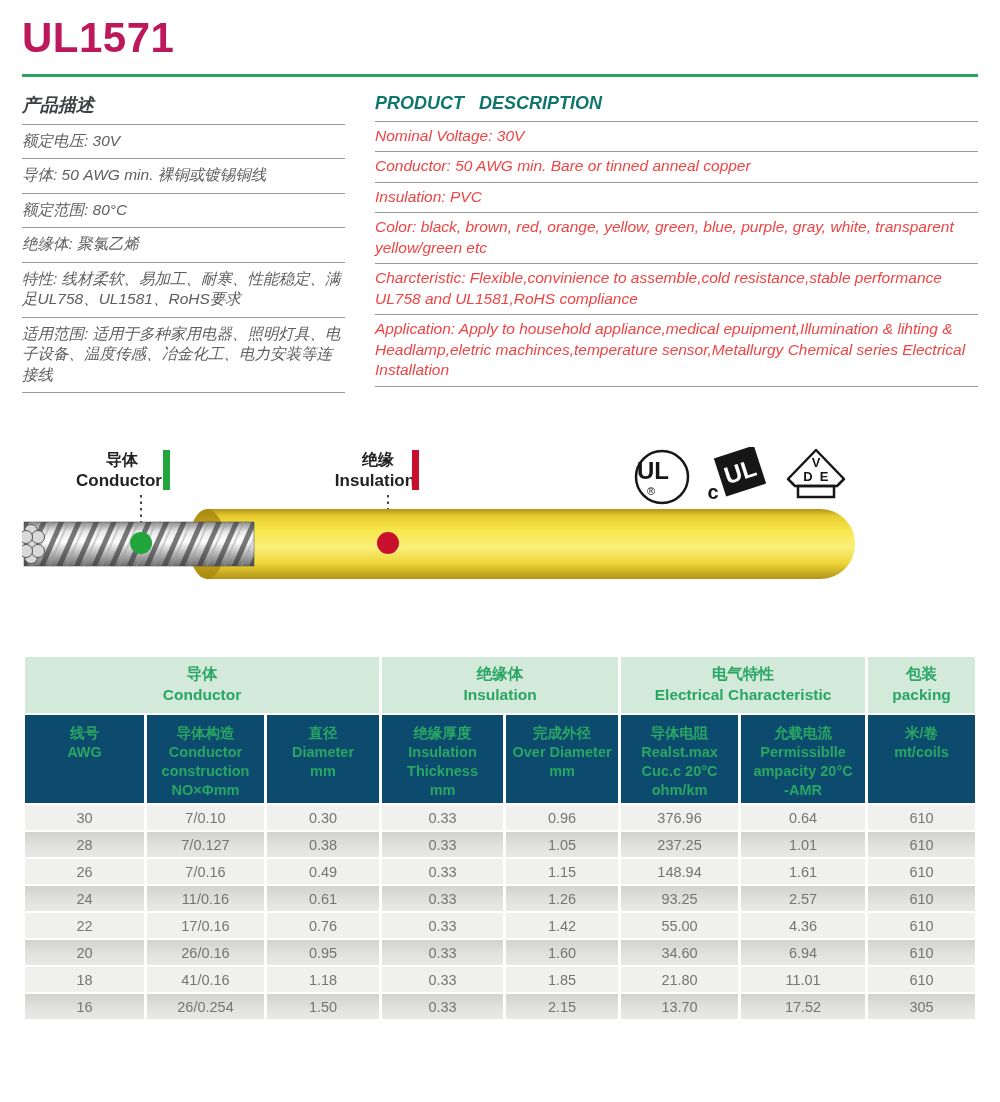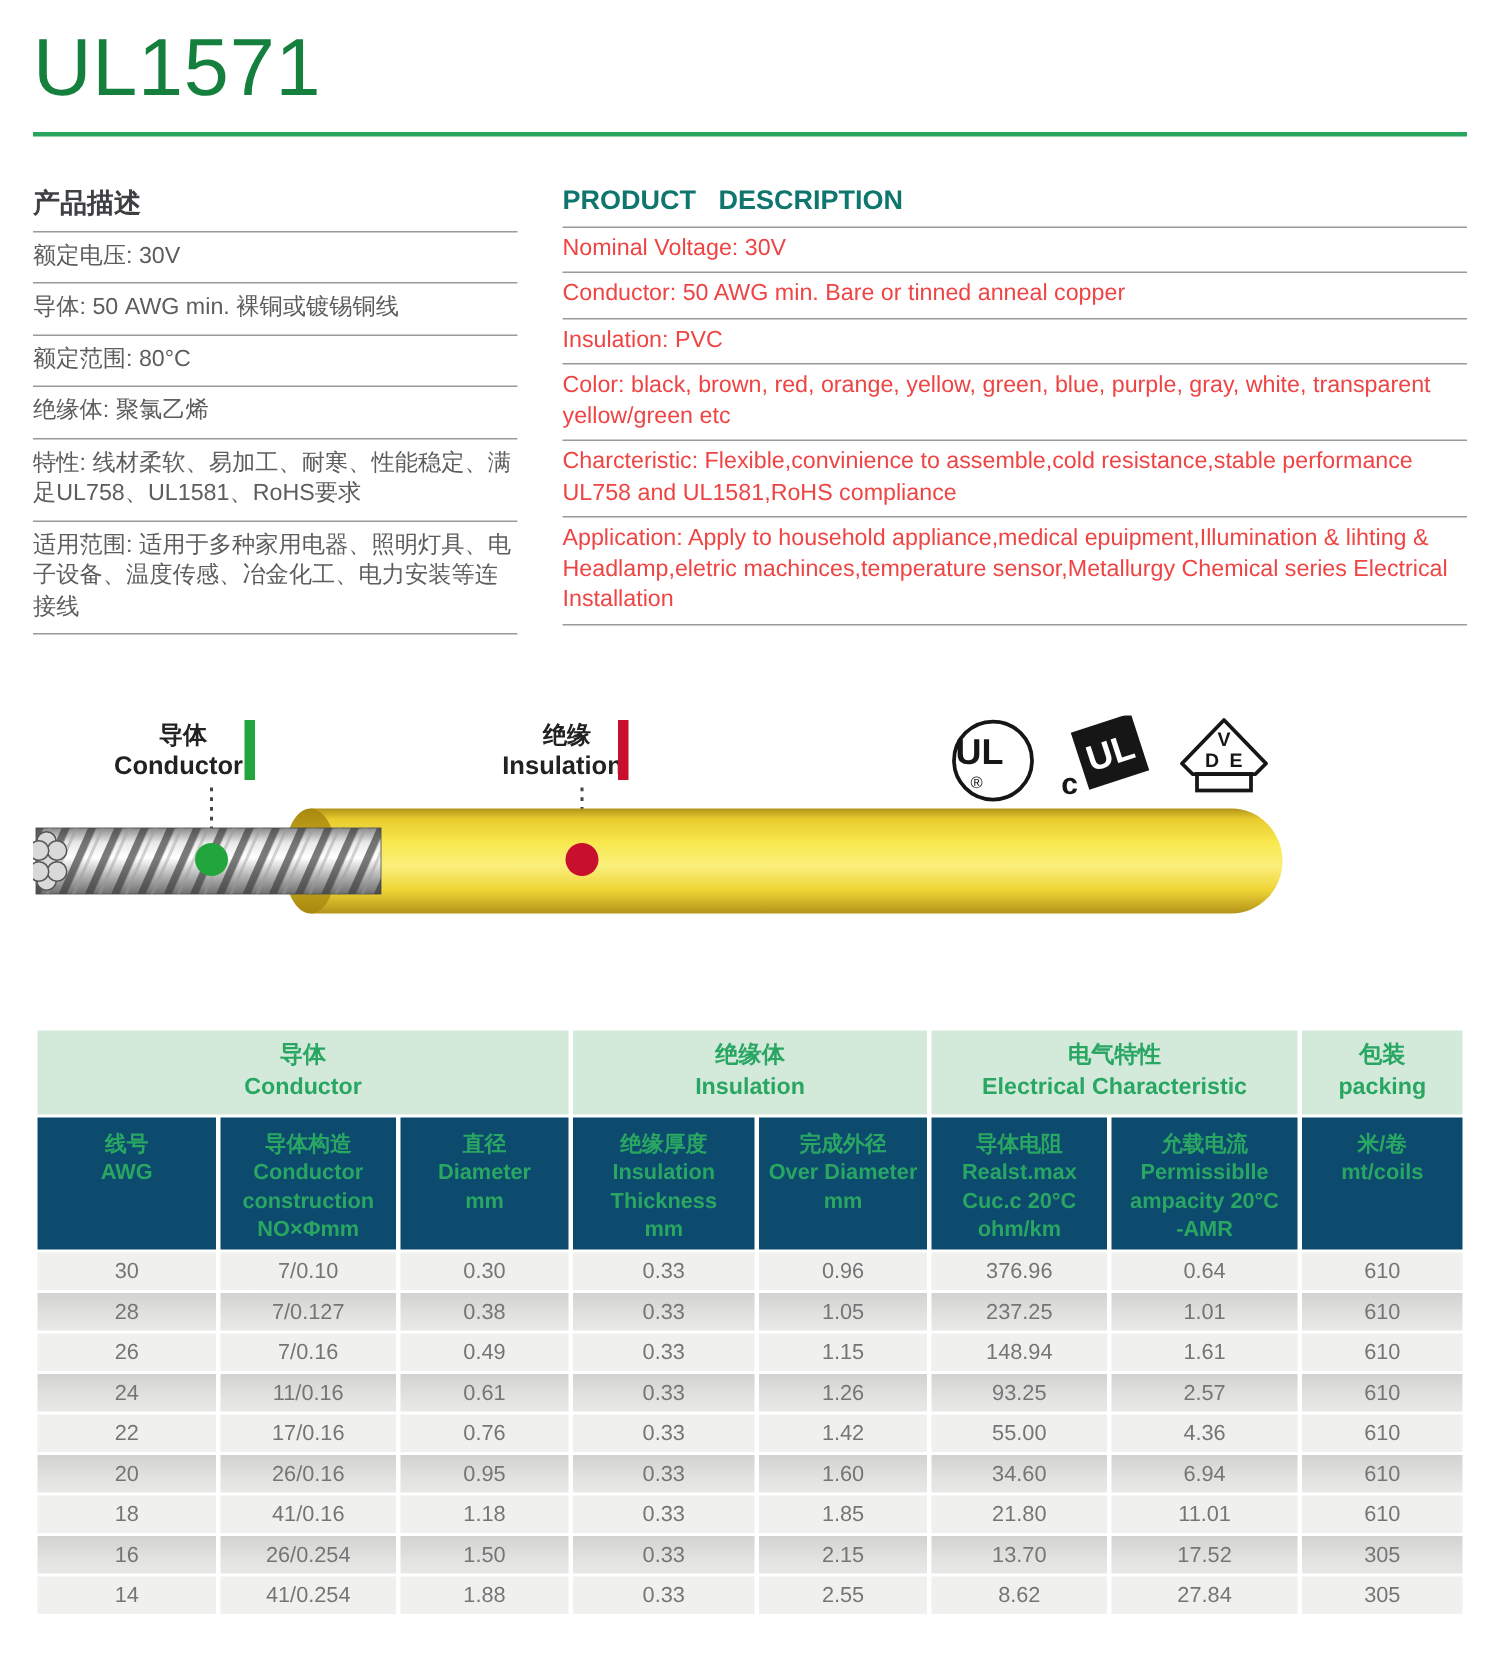--- a/index.html
+++ b/index.html
@@ -1,23 +1,23 @@
 <!DOCTYPE html>
 <html><head>
 <meta charset="utf-8">
 <style>
   * { margin:0; padding:0; box-sizing:border-box; }
   body { background:#ffffff; font-family:"Liberation Sans","DejaVu Sans",sans-serif; }
   .page { position:relative; width:1000px; height:1102px; background:#fff; padding:14px 22px 0 22px; overflow:hidden; }
 
-  .page-title { font-size:54px; font-weight:400; color:#15803d; letter-spacing:0.5px; }
+  .page-title { font-size:42px; font-weight:700; color:#be185d; letter-spacing:0.5px; }
   .title-rule { height:3px; background:#29a55f; margin-top:12px; }
 
   
-  .desc-wrap { display:flex; margin-top:27px; }
+  .desc-wrap { display:flex; margin-top:11px;font-style:italic; }
   .desc-col-cn { width:323px; flex:0 0 323px; }
   .desc-col-en { margin-left:30px; flex:1; }
   .dheader { font-size:18px; font-weight:700; color:#3f4043; padding:5px 0 7px 0; border-bottom:1px solid #9a9a9a; }
   .desc-col-en .dheader { color:#0f766e; word-spacing:10px; }
   .drow { font-size:15.5px; line-height:1.32; color:#5d5d5d; padding:6px 0 7px 0; border-bottom:1px solid #9a9a9a; }
   .desc-col-en .drow { color:#ef4444; padding:4px 0 5px 0; }
 
   
   .figure { position:relative; margin-top:54px; height:202px; }
   .figure svg { display:block; }
@@ -274,26 +274,16 @@
         <tr>
           <td>16</td>
           <td>26/0.254</td>
           <td>1.50</td>
           <td>0.33</td>
           <td>2.15</td>
           <td>13.70</td>
           <td>17.52</td>
           <td>305</td>
         </tr>
-        <tr>
-          <td>14</td>
-          <td>41/0.254</td>
-          <td>1.88</td>
-          <td>0.33</td>
-          <td>2.55</td>
-          <td>8.62</td>
-          <td>27.84</td>
-          <td>305</td>
-        </tr>
       </tbody>
   </table>
 
 </div>
 
 </body></html>

